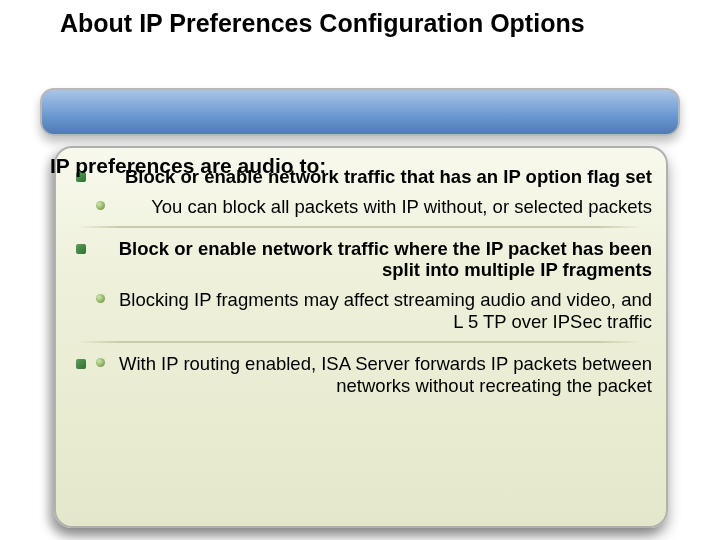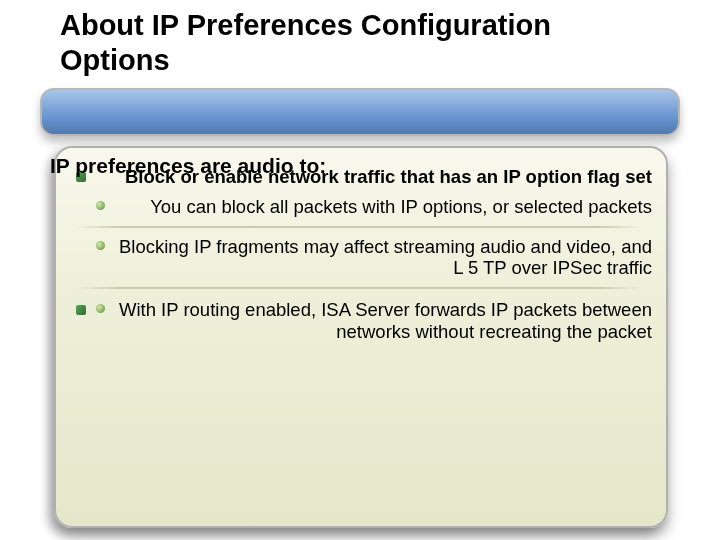--- a/index.html
+++ b/index.html
@@ -8,21 +8,21 @@
     background: #fff;
     font-family: Arial, Helvetica, sans-serif;
     position: relative;
     overflow: hidden;
   }
   .title {
     position: absolute;
     left: 60px;
     top: 8px;
     width: 560px;
-    font-size: 29px;
+    font-size: 25px;
     font-weight: bold;
     color: #000;
     line-height: 1.2;
   }
   
   .bar {
     position: absolute;
     left: 40px;
     top: 88px;
     width: 640px;
@@ -115,25 +115,29 @@
 <div class="intro">IP preferences are audio to:</div>
 
 <div class="content">
 
   <div class="lvl1">
     <span class="square"></span>
     <span>Block or enable network traffic that has an IP option flag set</span>
   </div>
   <div class="lvl2">
     <span class="dot"></span>
-    <span>You can block all packets with IP options, or selected packets</span>
+    <span>You can block all packets with IP without, or selected packets</span>
   </div>
 
   <div class="divider"></div>
 
+  <div class="lvl1">
+    <span class="square"></span>
+    <span>Block or enable network traffic where the IP packet has been split into multiple IP fragments</span>
+  </div>
   <div class="lvl2">
     <span class="dot"></span>
     <span>Blocking IP fragments may affect streaming audio and video, and L 5 TP over IPSec traffic</span>
   </div>
 
   <div class="divider"></div>
 
   <div class="lvl1">
     <span class="square"></span>
   </div>

